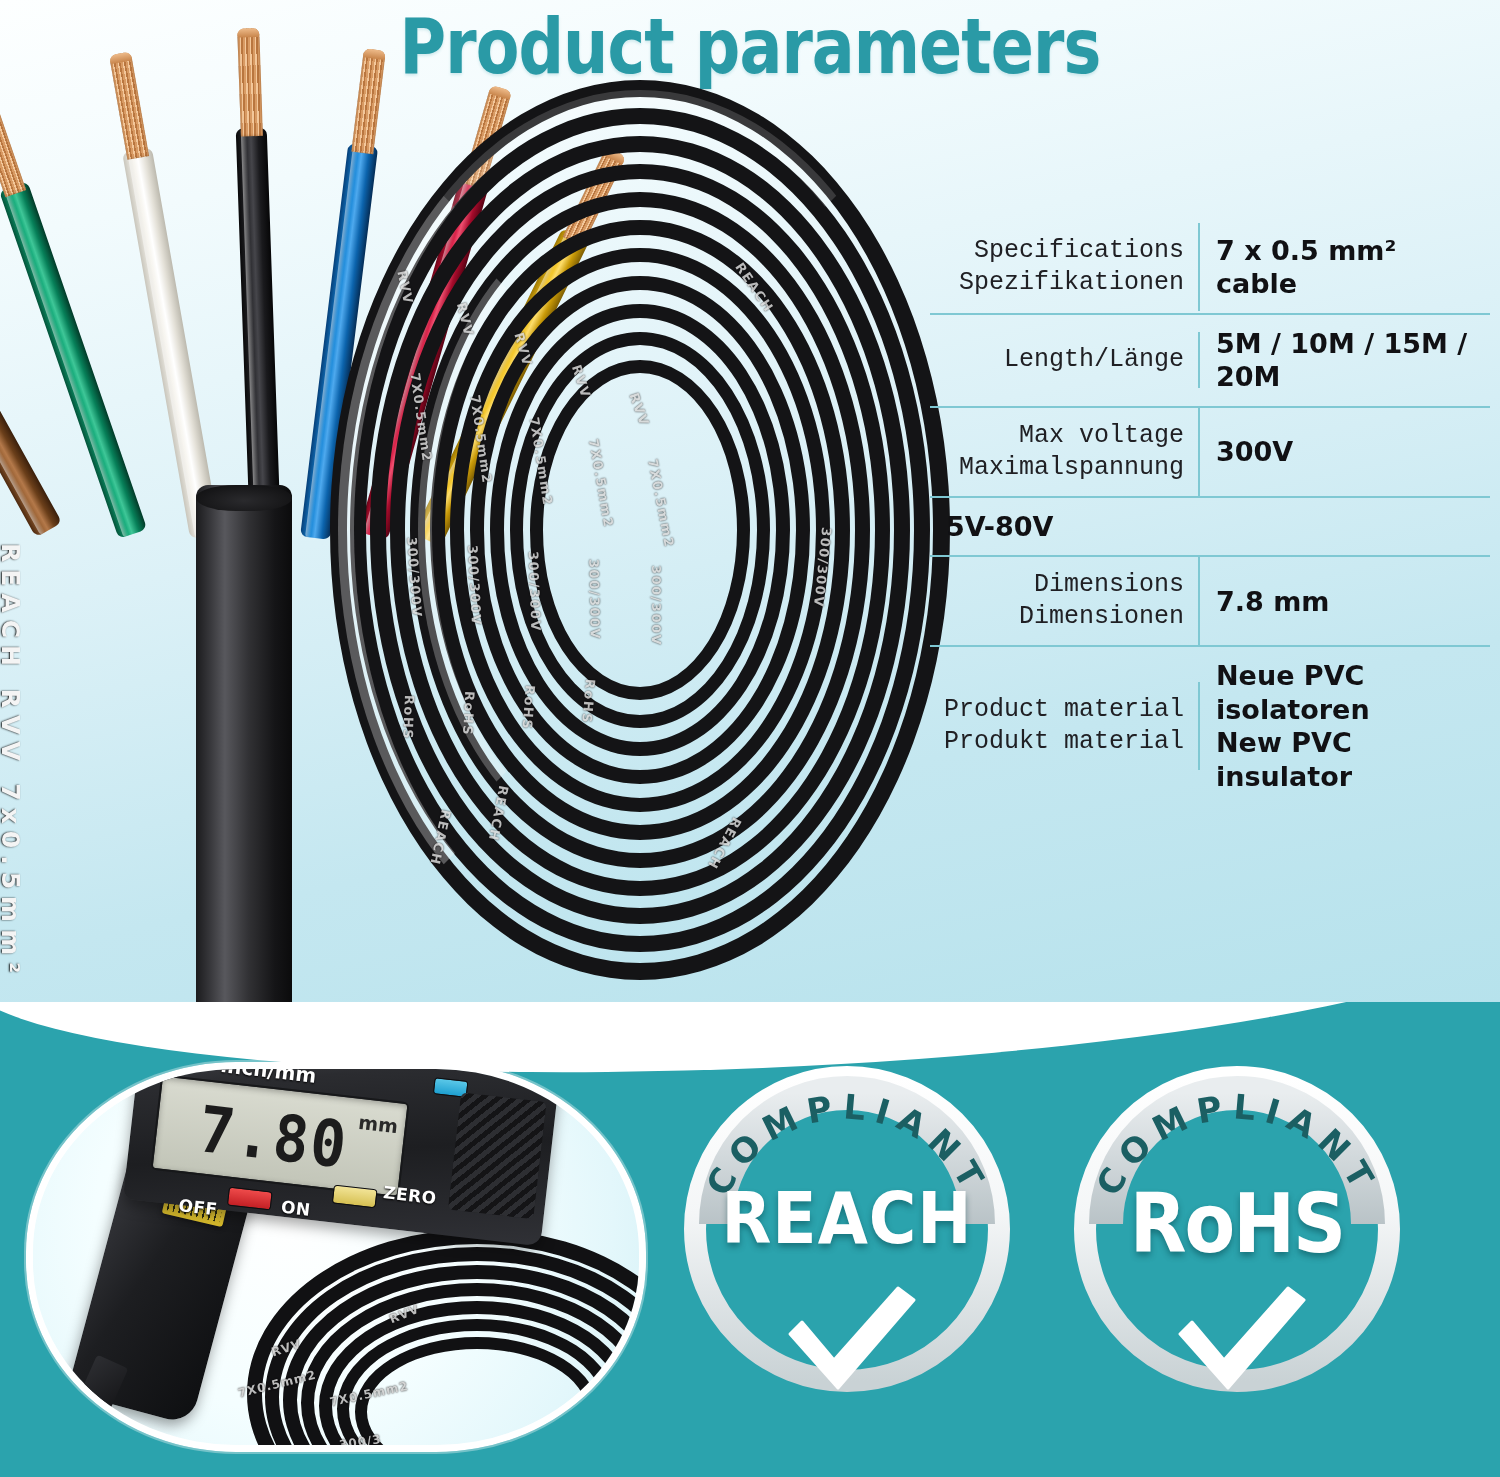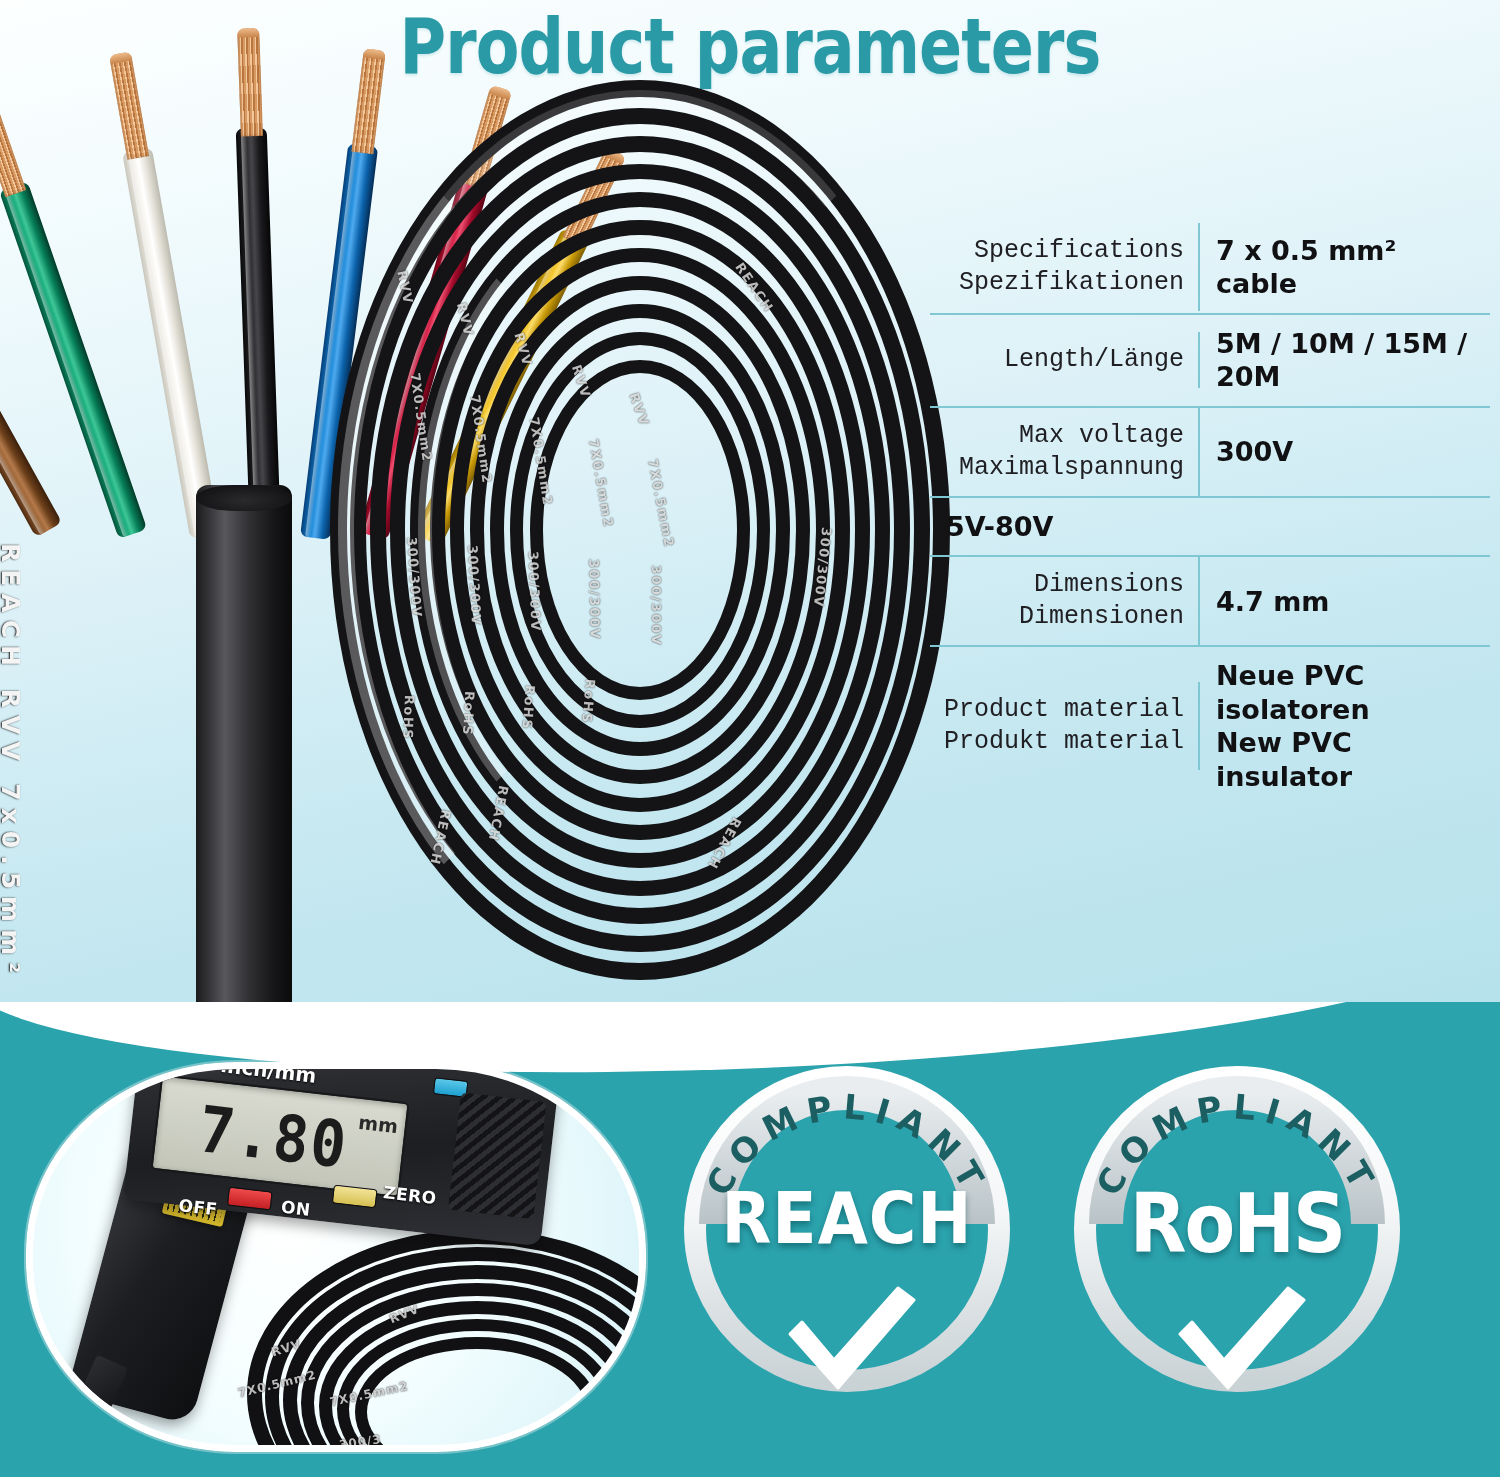--- a/index.html
+++ b/index.html
@@ -413,21 +413,21 @@
         <span>5V-80V</span>
       </div>
     </div>
 
     <div class="spec-row">
       <div class="spec-label">
         <span>Dimensions</span>
         <span>Dimensionen</span>
       </div>
       <div class="spec-value">
-        <span>4.7 mm</span>
+        <span>7.8 mm</span>
       </div>
     </div>
 
     <div class="spec-row">
       <div class="spec-label">
         <span>Product material</span>
         <span>Produkt material</span>
       </div>
       <div class="spec-value">
         <span>Neue PVC isolatoren</span>

